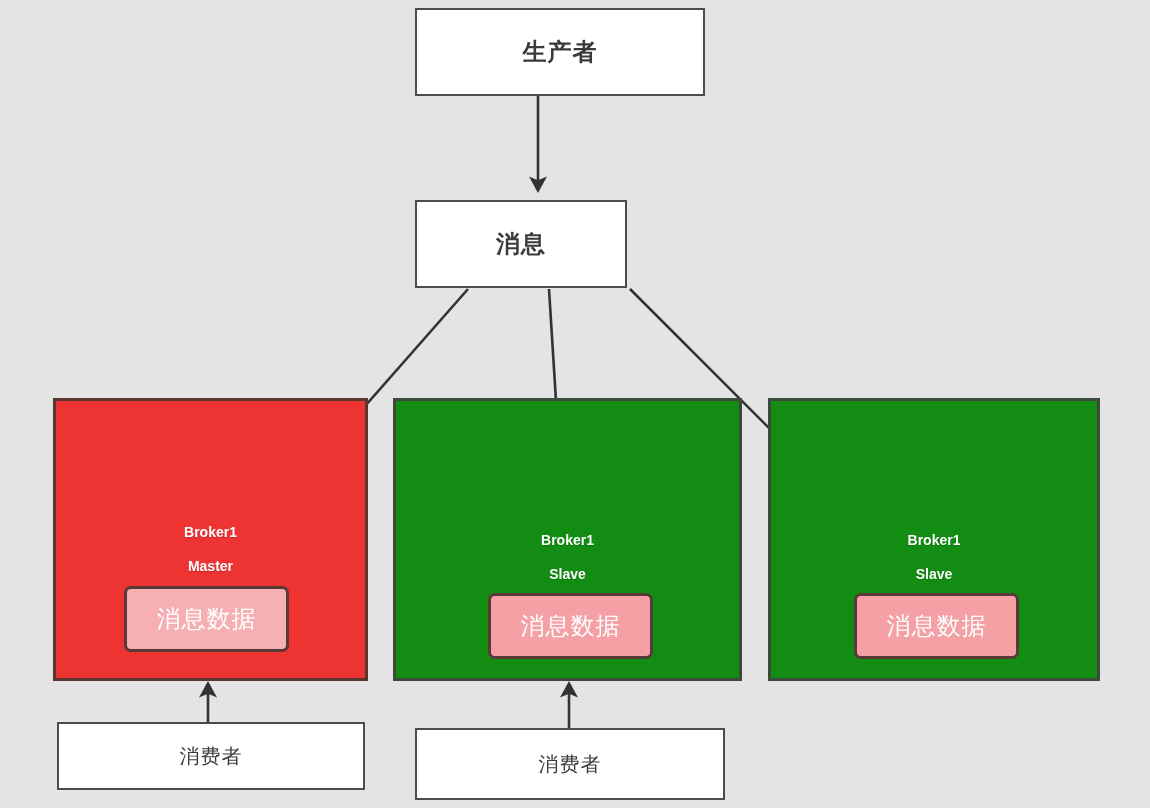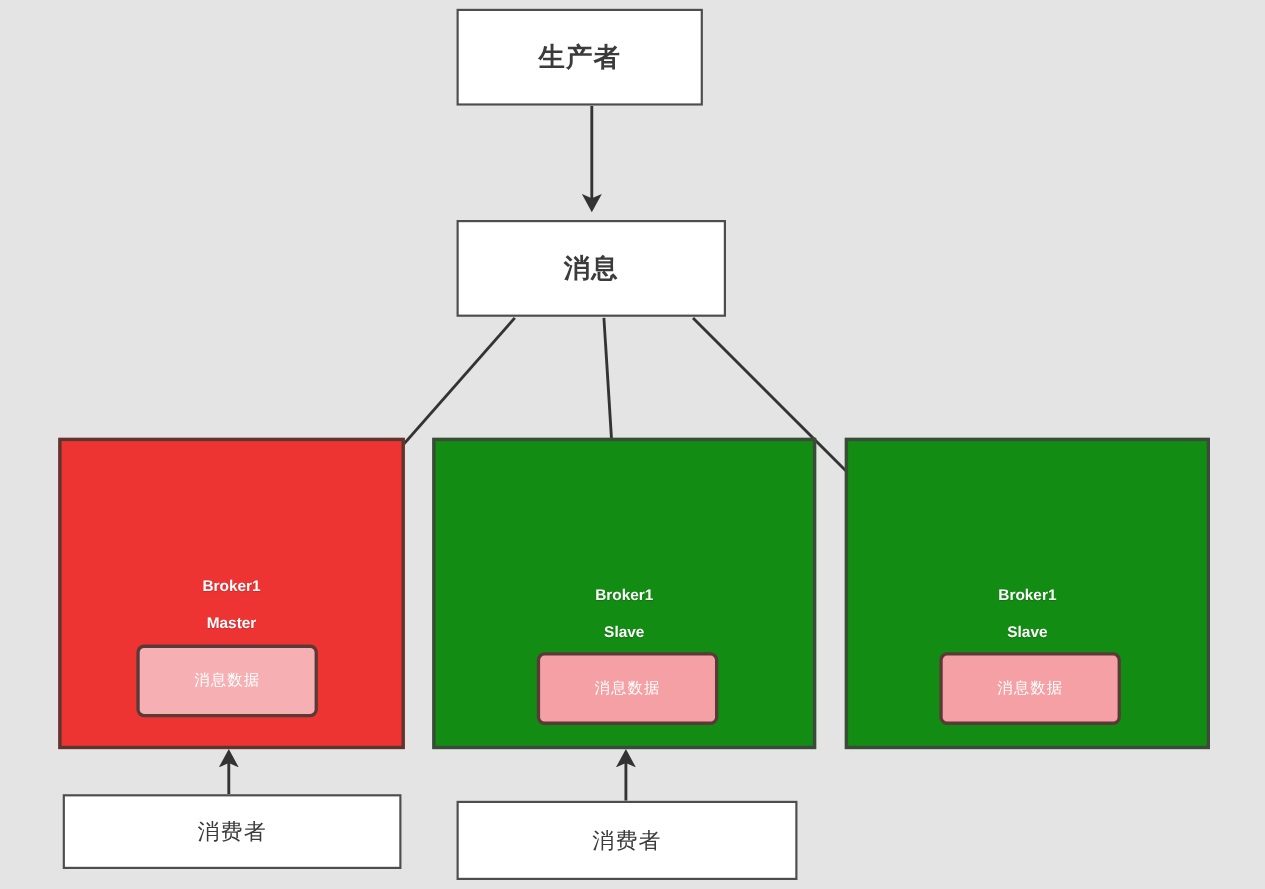--- a/index.html
+++ b/index.html
@@ -46,21 +46,21 @@
   }
 
   .data-box{
     position:absolute;
     box-sizing:border-box;
     background:#f4a0a4;
     border:3px solid #5a3a36;
     border-radius:7px;
     display:flex;align-items:center;justify-content:center;
     color:#ffffff;
-    font-size:14px;
+    font-size:24px;
     font-weight:400;
     letter-spacing:1px;
   }
   .data-box.light{background:#f6b0b4;}
 </style>
 </head>
 <body>
 
 <div id="stage">
 
@@ -77,25 +77,25 @@
 
     <line x1="549" y1="289" x2="568" y2="592" stroke="#333333" stroke-width="2.6" marker-end="url(#arrow)"></line>
 
     <line x1="630" y1="289" x2="933" y2="592" stroke="#333333" stroke-width="2.6" marker-end="url(#arrow)"></line>
 
     <line x1="208" y1="722" x2="208" y2="684" stroke="#333333" stroke-width="2.6" marker-end="url(#arrow)"></line>
 
     <line x1="569" y1="728" x2="569" y2="684" stroke="#333333" stroke-width="2.6" marker-end="url(#arrow)"></line>
   </svg>
 
-  <div class="node plain-box" style="left:415px;top:8px;width:224px;height:88px;">
+  <div class="node plain-box" style="left:415px;top:8px;width:290px;height:88px;">
     <span class="lbl">生产者</span>
   </div>
 
-  <div class="node plain-box" style="left:415px;top:200px;width:245px;height:88px;">
+  <div class="node plain-box" style="left:415px;top:200px;width:212px;height:88px;">
     <span class="lbl">消息</span>
   </div>
 
   <div class="node broker master" style="left:53px;top:398px;width:315px;height:283px;">
     <div class="broker-label" style="top:106px;">
       <div>Broker1</div>
       <div>Master</div>
     </div>
     <div class="data-box light" style="left:68px;top:185px;width:165px;height:66px;">
       <span>消息数据</span>

